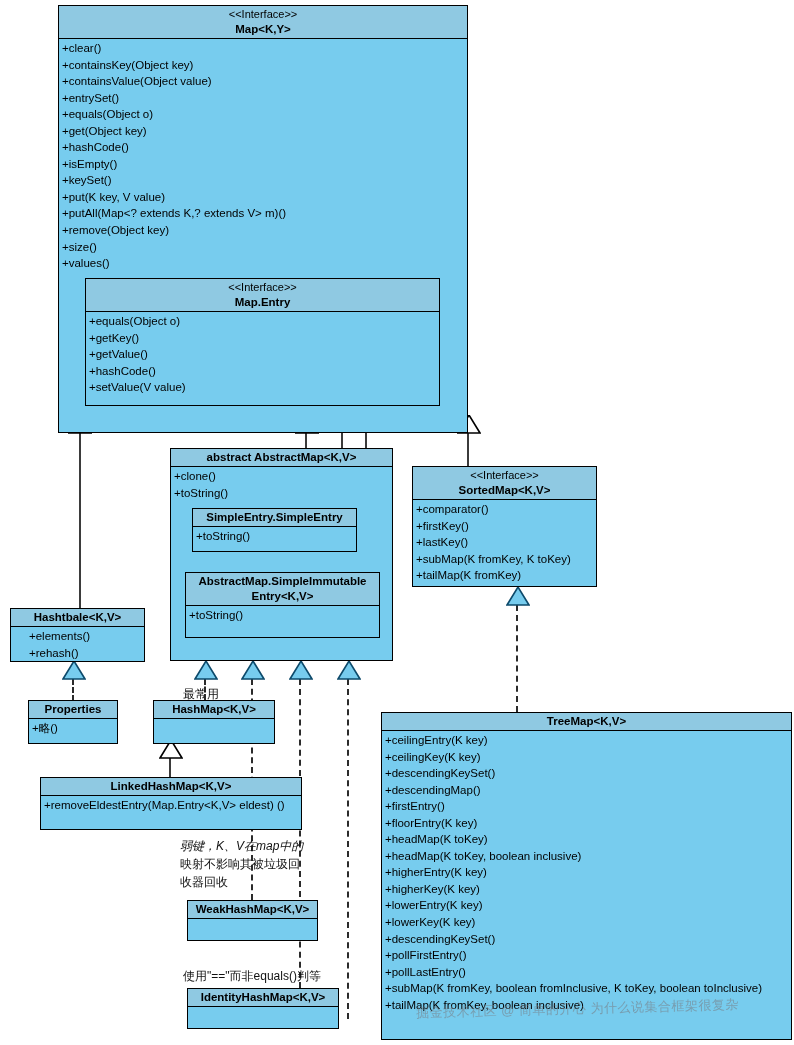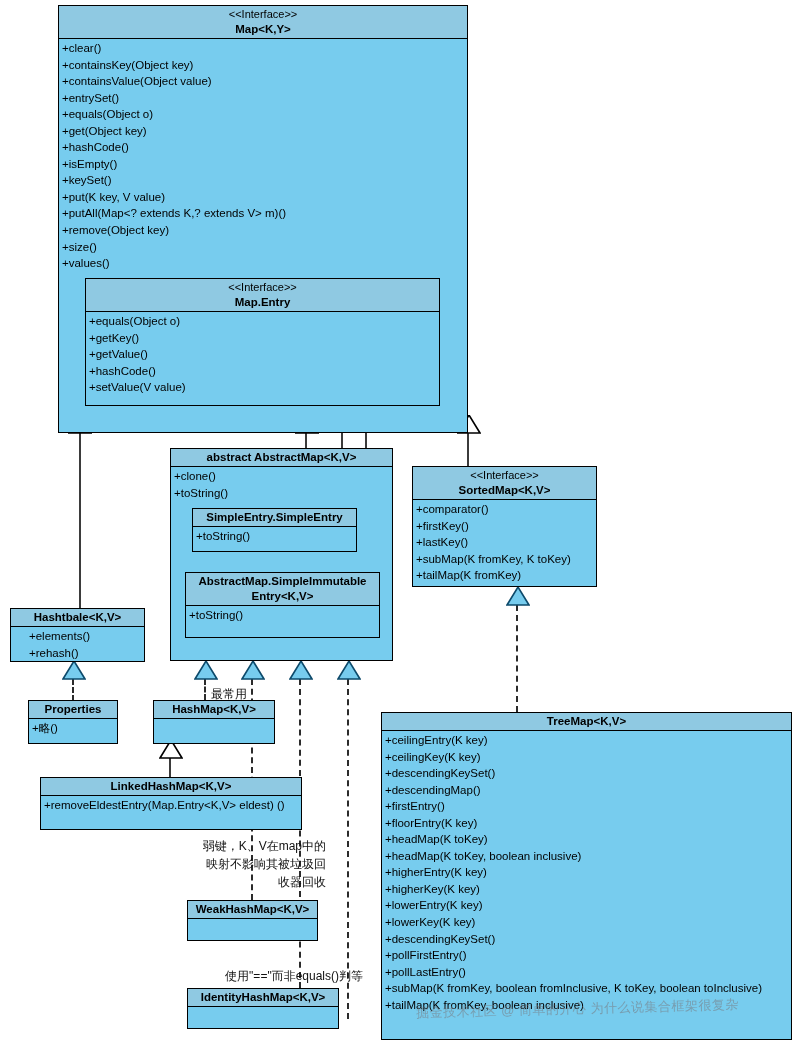--- a/index.html
+++ b/index.html
@@ -68,21 +68,21 @@
     width:0;height:0;
   }
   .tri svg{display:block;}
 
   
   .note{
     position:absolute;
     font-size:12px;
     line-height:17px;
     color:#111;
-    text-align:right;
+    text-align:left;
     white-space:nowrap;
   }
 
   
   .wm{
     position:absolute;
     color:rgba(120,120,125,.55);
     font-size:13px;
     letter-spacing:.5px;
     white-space:nowrap;
@@ -328,21 +328,21 @@
       <div class="m">+descendingKeySet()</div>
       <div class="m">+pollFirstEntry()</div>
       <div class="m">+pollLastEntry()</div>
       <div class="m">+subMap(K fromKey, boolean fromInclusive, K toKey, boolean toInclusive)</div>
       <div class="m">+tailMap(K fromKey, boolean inclusive)</div>
     </div>
   </div>
 
   <div class="note" style="left:183px;top:686px;width:64px;">最常用</div>
 
-  <div class="note" style="left:180px;top:838px;width:146px;">弱键，K、V在map中的</div>
+  <div class="note" style="left:180px;top:838px;width:146px;font-style:italic;">弱键，K、V在map中的</div>
   <div class="note" style="left:180px;top:856px;width:146px;">映射不影响其被垃圾回</div>
   <div class="note" style="left:180px;top:874px;width:146px;">收器回收</div>
 
   <div class="note" style="left:183px;top:968px;width:180px;">使用"=="而非equals()判等</div>
 
   <div class="wm" style="left:416px;top:1000px;">掘金技术社区 @ 简单的开心 为什么说集合框架很复杂</div>
 
 </div>
 
 </body></html>

